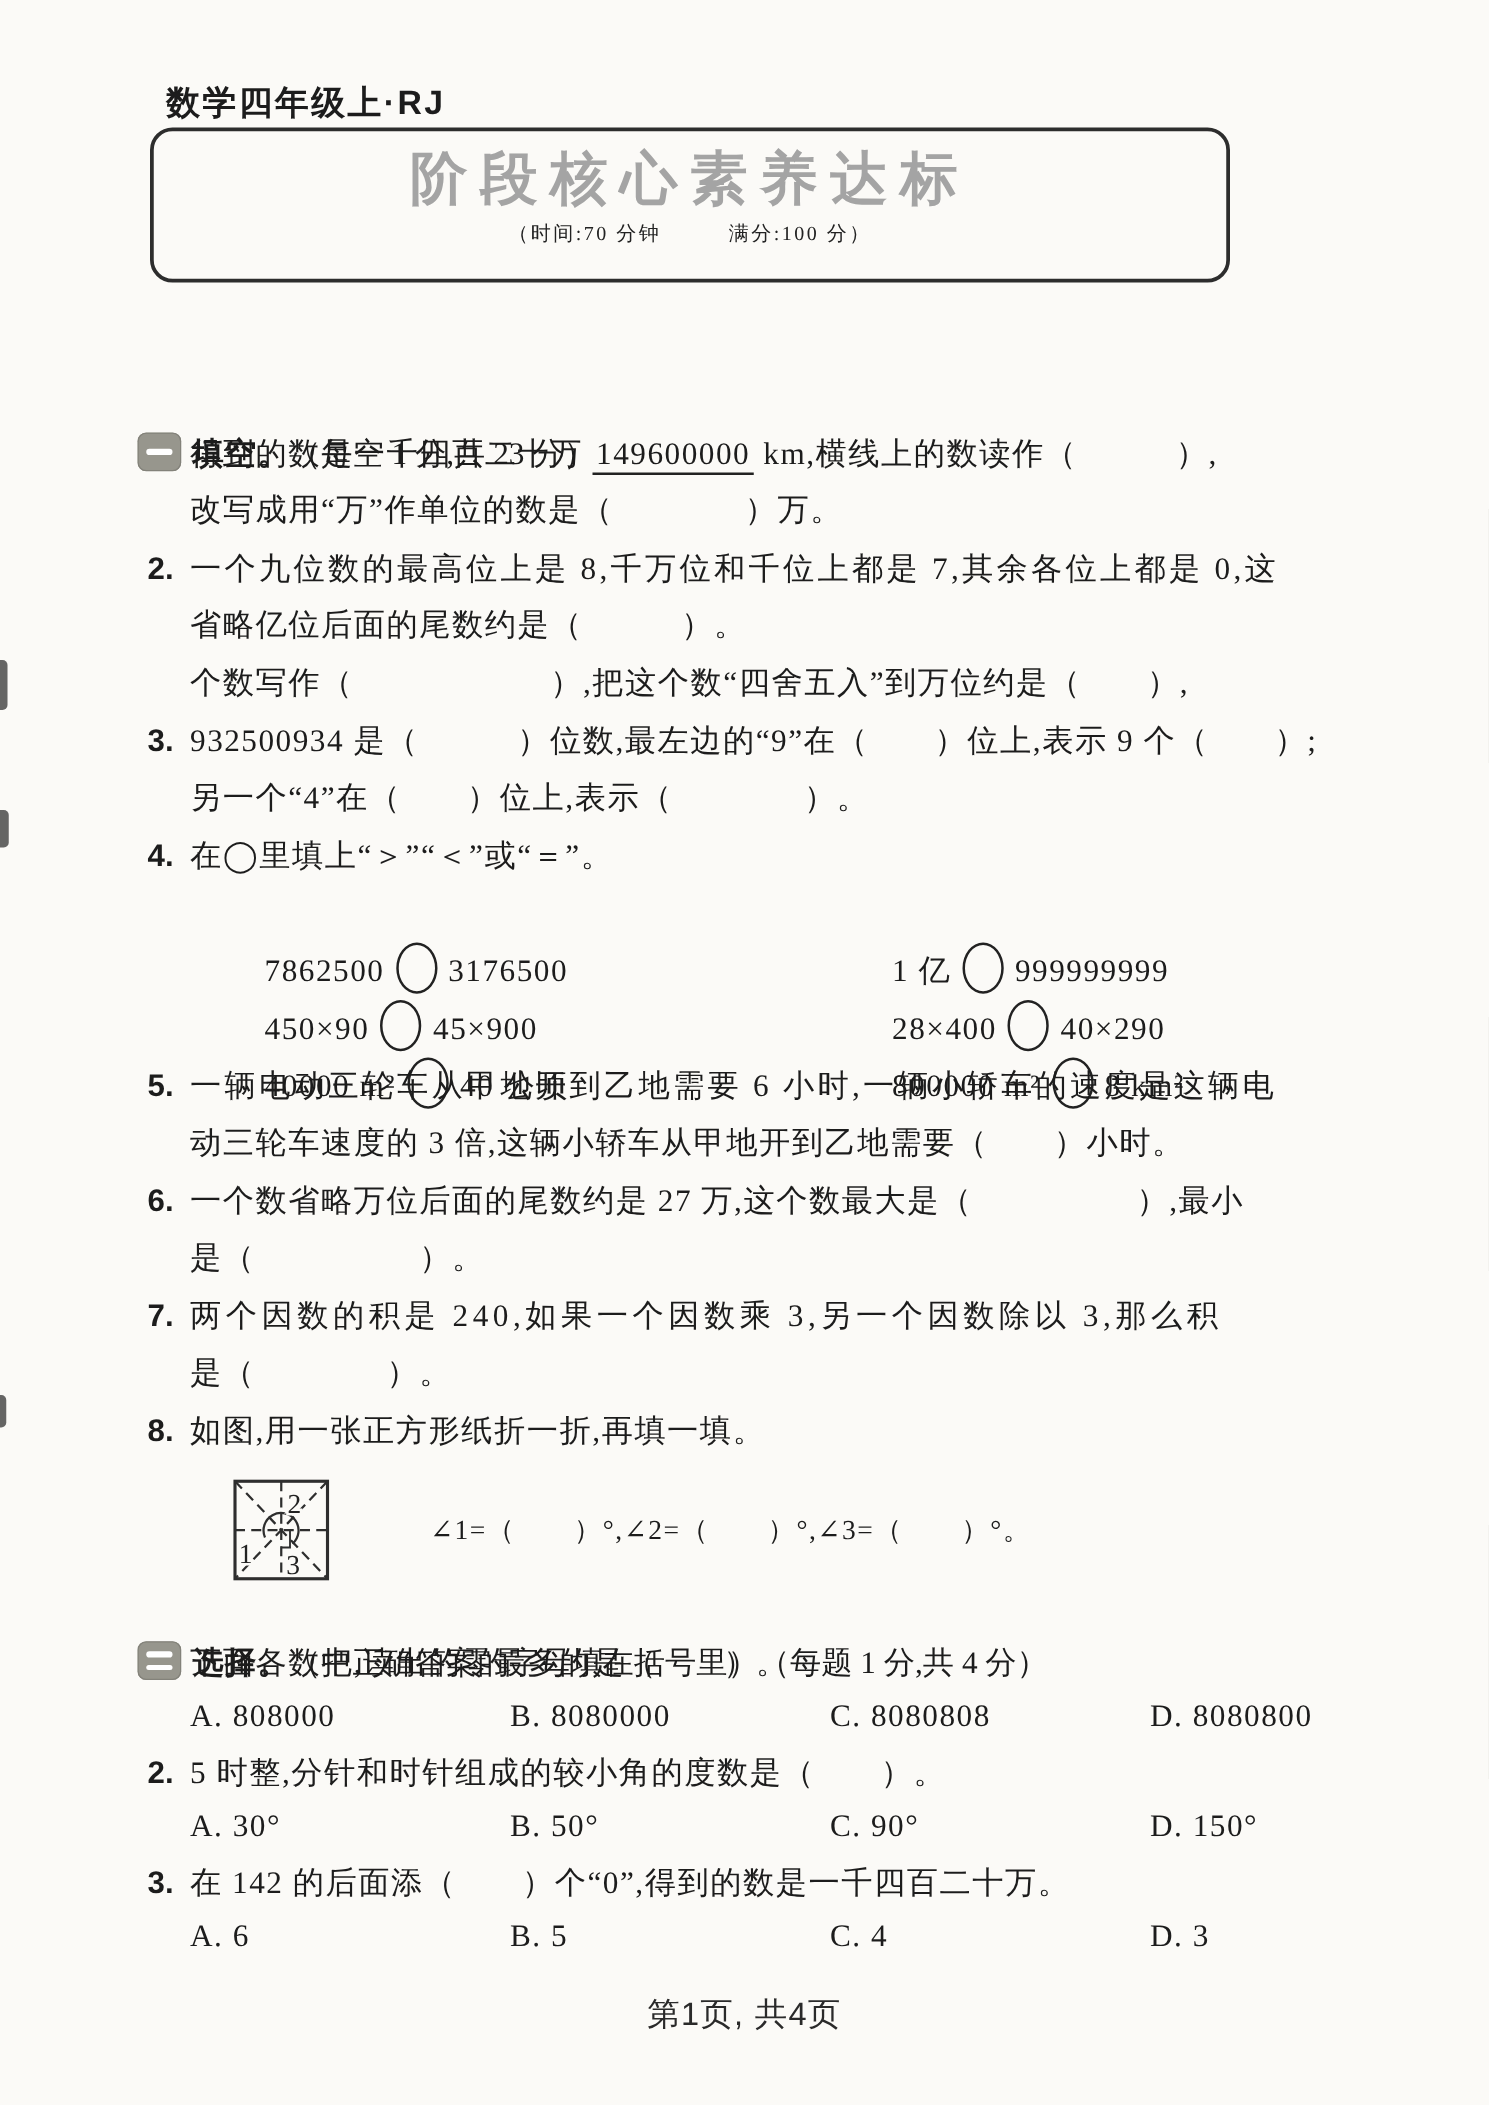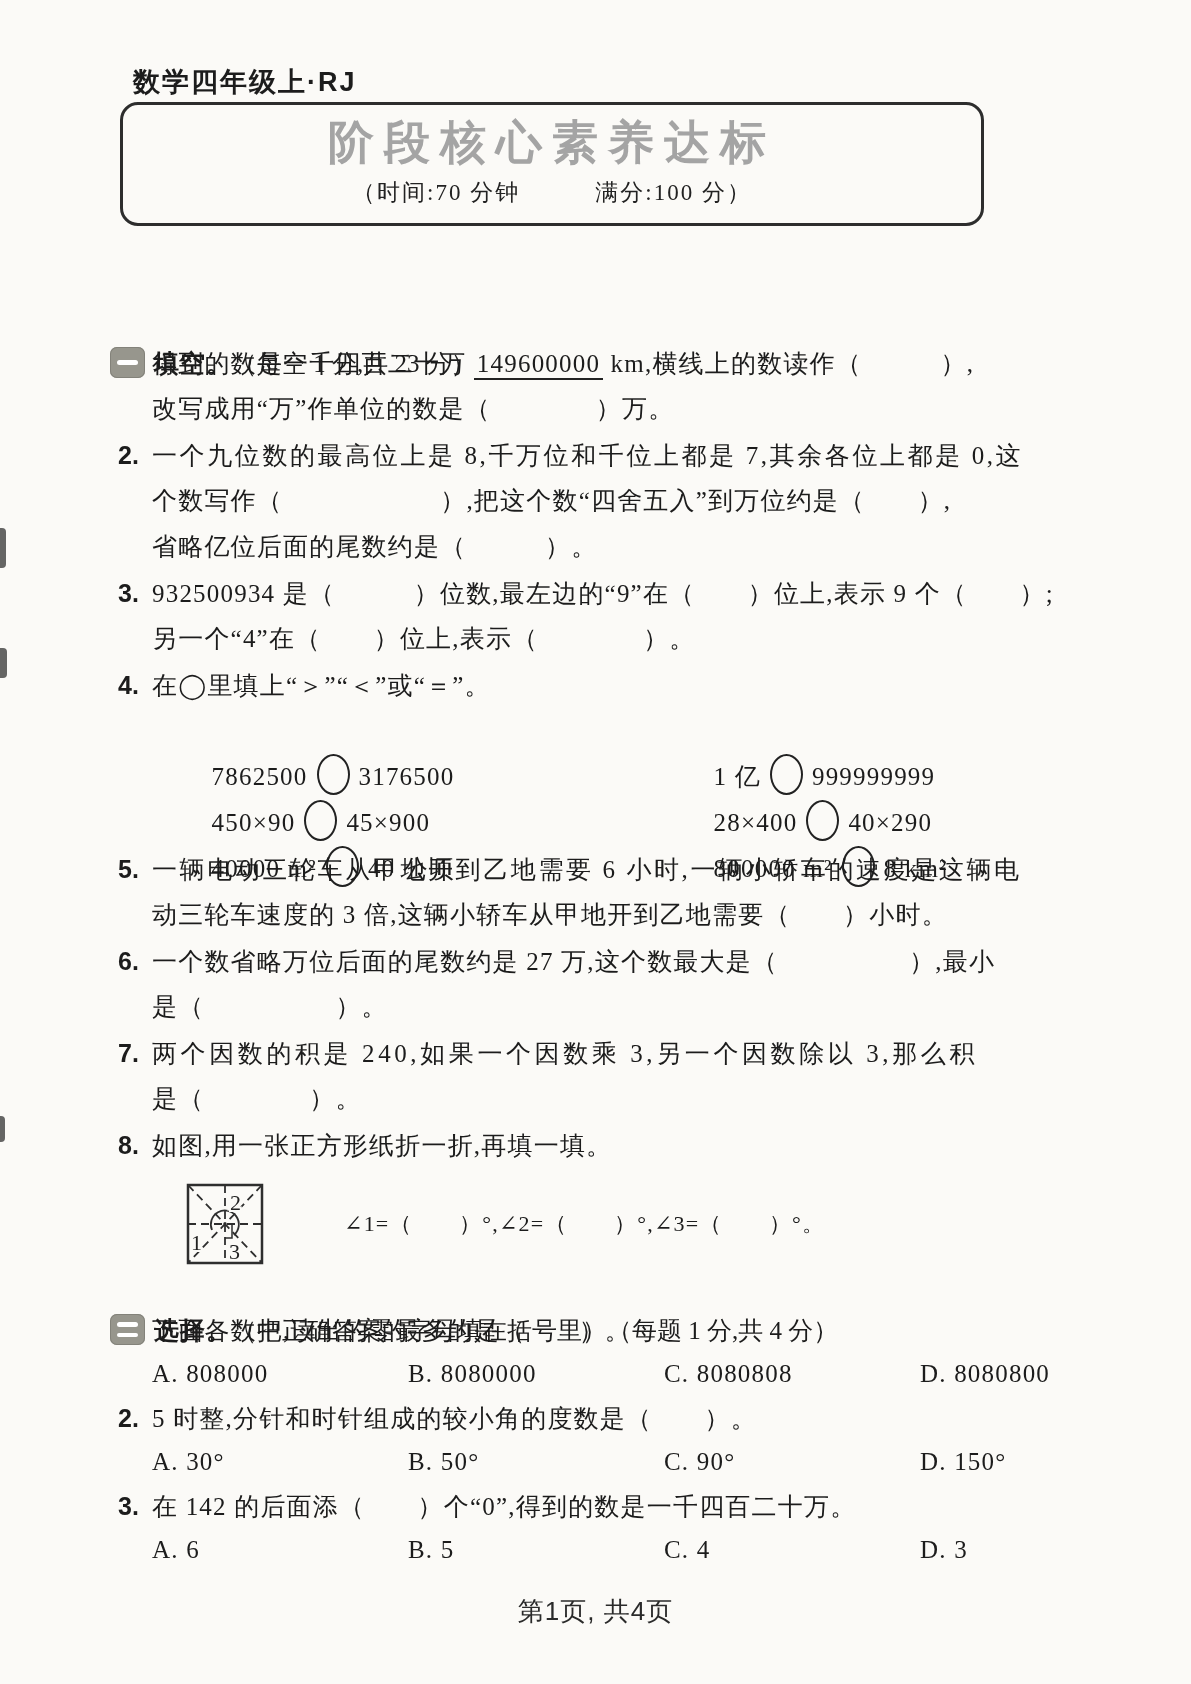--- a/index.html
+++ b/index.html
@@ -22,21 +22,21 @@
   .title-box {
     position:absolute; left:120px; top:102px; width:864px; height:124px;
     border:3px solid #2d2d2d; border-radius:18px; box-sizing:border-box;
     text-align:center;
   }
   .title {
     margin-top:7px;
     font-family:Liberation Serif, serif;
     font-weight:700; font-size:46px; letter-spacing:10px; color:#a4a4a4;
   }
-  .subtitle { margin-top:3px; font-size:23px; letter-spacing:2px; color:#222; }
+  .subtitle { margin-top:3px; font-size:16px; letter-spacing:2px; color:#222; }
 
   .content { position:absolute; left:118px; width:1010px; }
   .s1 { top:294px; }
   .s2 { top:1264px; }
   .ln { white-space:pre; font-size:25px; letter-spacing:1.2px; }
   .s1 .ln { height:46px; line-height:46px; }
   .s2 .ln { height:44px; line-height:44px; }
   .st2 { letter-spacing:2.6px; }
   .st3 { letter-spacing:3.6px; }
 
@@ -108,22 +108,22 @@
       <span class="badge"><i class="bar b-one"></i></span><span class="sec-title">填空。</span><span class="sec-note">（每空 1 分,共 23 分）</span>
     </div>
 
     <div class="q">
       <div class="ln"><span class="qn">1.</span><span>得到的数是一千四百二十万 </span><span class="ul">149600000</span><span> km,横线上的数读作（　　　）,</span></div>
       <div class="ln">改写成用“万”作单位的数是（　　　　）万。</div>
     </div>
 
     <div class="q">
       <div class="ln st2"><span class="qn">2.</span><span>一个九位数的最高位上是 8,千万位和千位上都是 7,其余各位上都是 0,这</span></div>
+      <div class="ln">省略亿位后面的尾数约是（　　　）。</div>
       <div class="ln">个数写作（　　　　　　）,把这个数“四舍五入”到万位约是（　　）,</div>
-      <div class="ln">省略亿位后面的尾数约是（　　　）。</div>
     </div>
 
     <div class="q">
       <div class="ln"><span class="qn">3.</span><span>932500934 是（　　　）位数,最左边的“9”在（　　）位上,表示 9 个（　　）;</span></div>
       <div class="ln">另一个“4”在（　　）位上,表示（　　　　）。</div>
     </div>
 
     <div class="q">
       <div class="ln"><span class="qn">4.</span><span>在◯里填上“＞”“＜”或“＝”。</span></div>
       <div class="ln">

